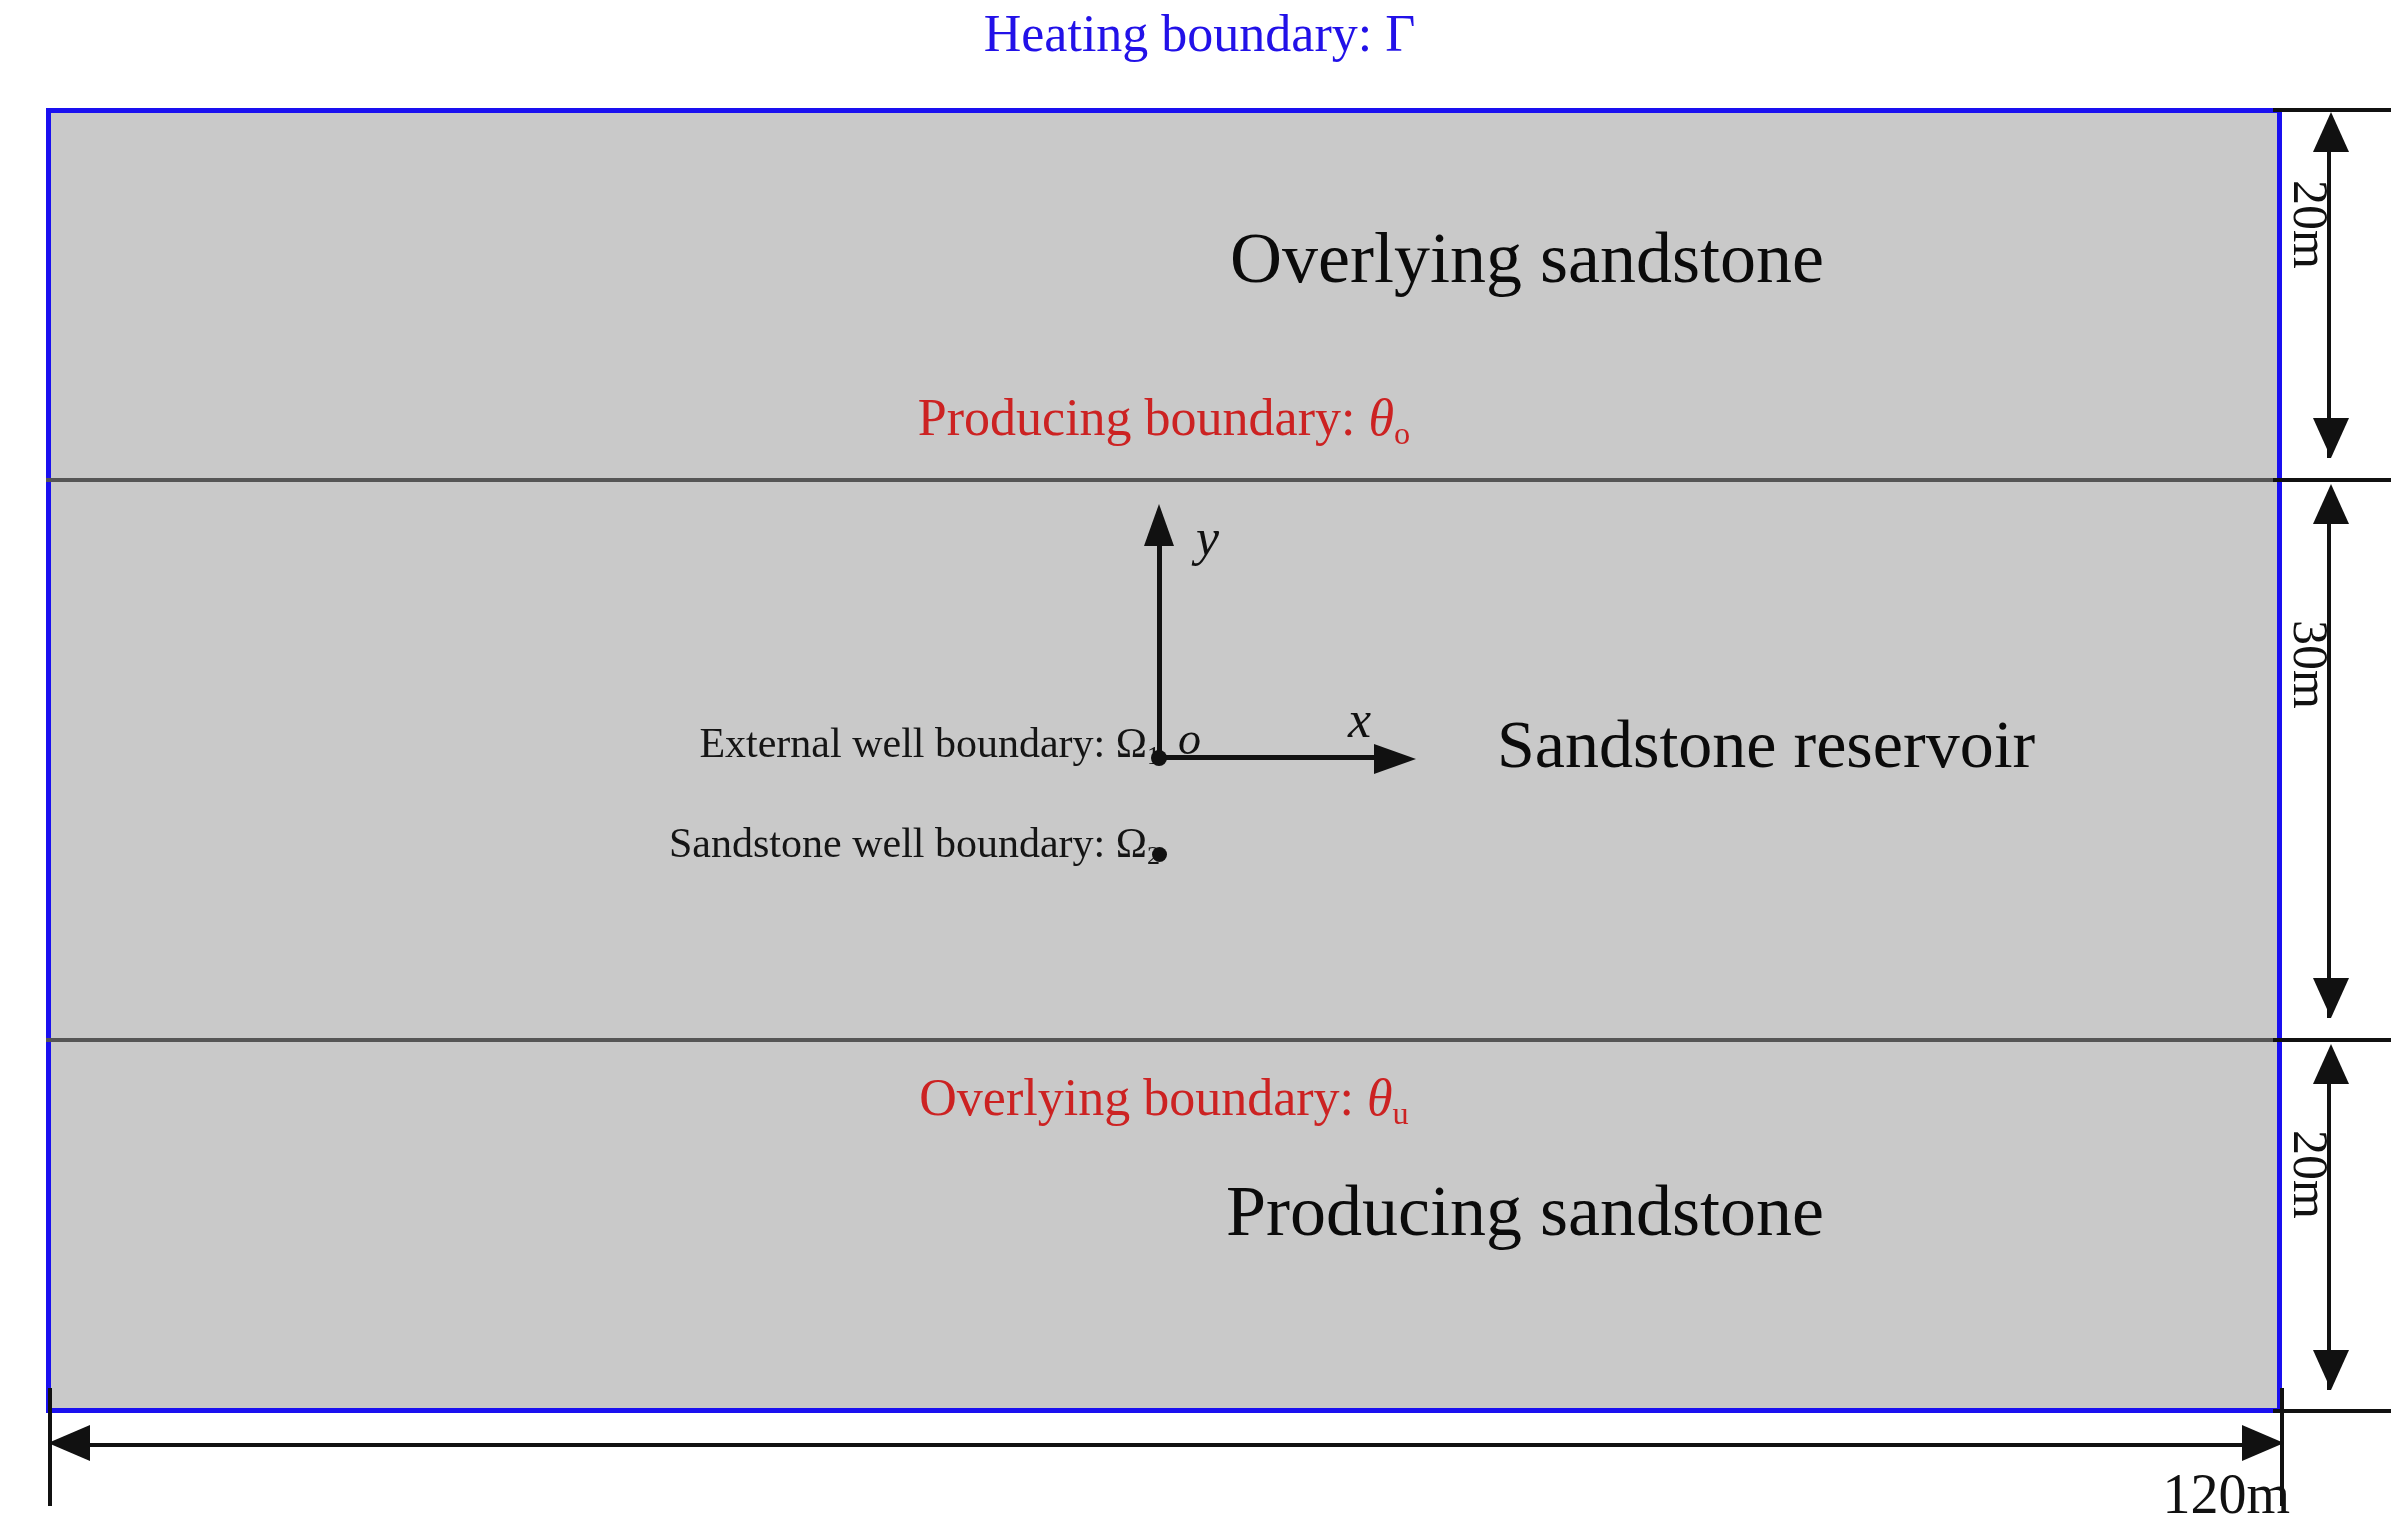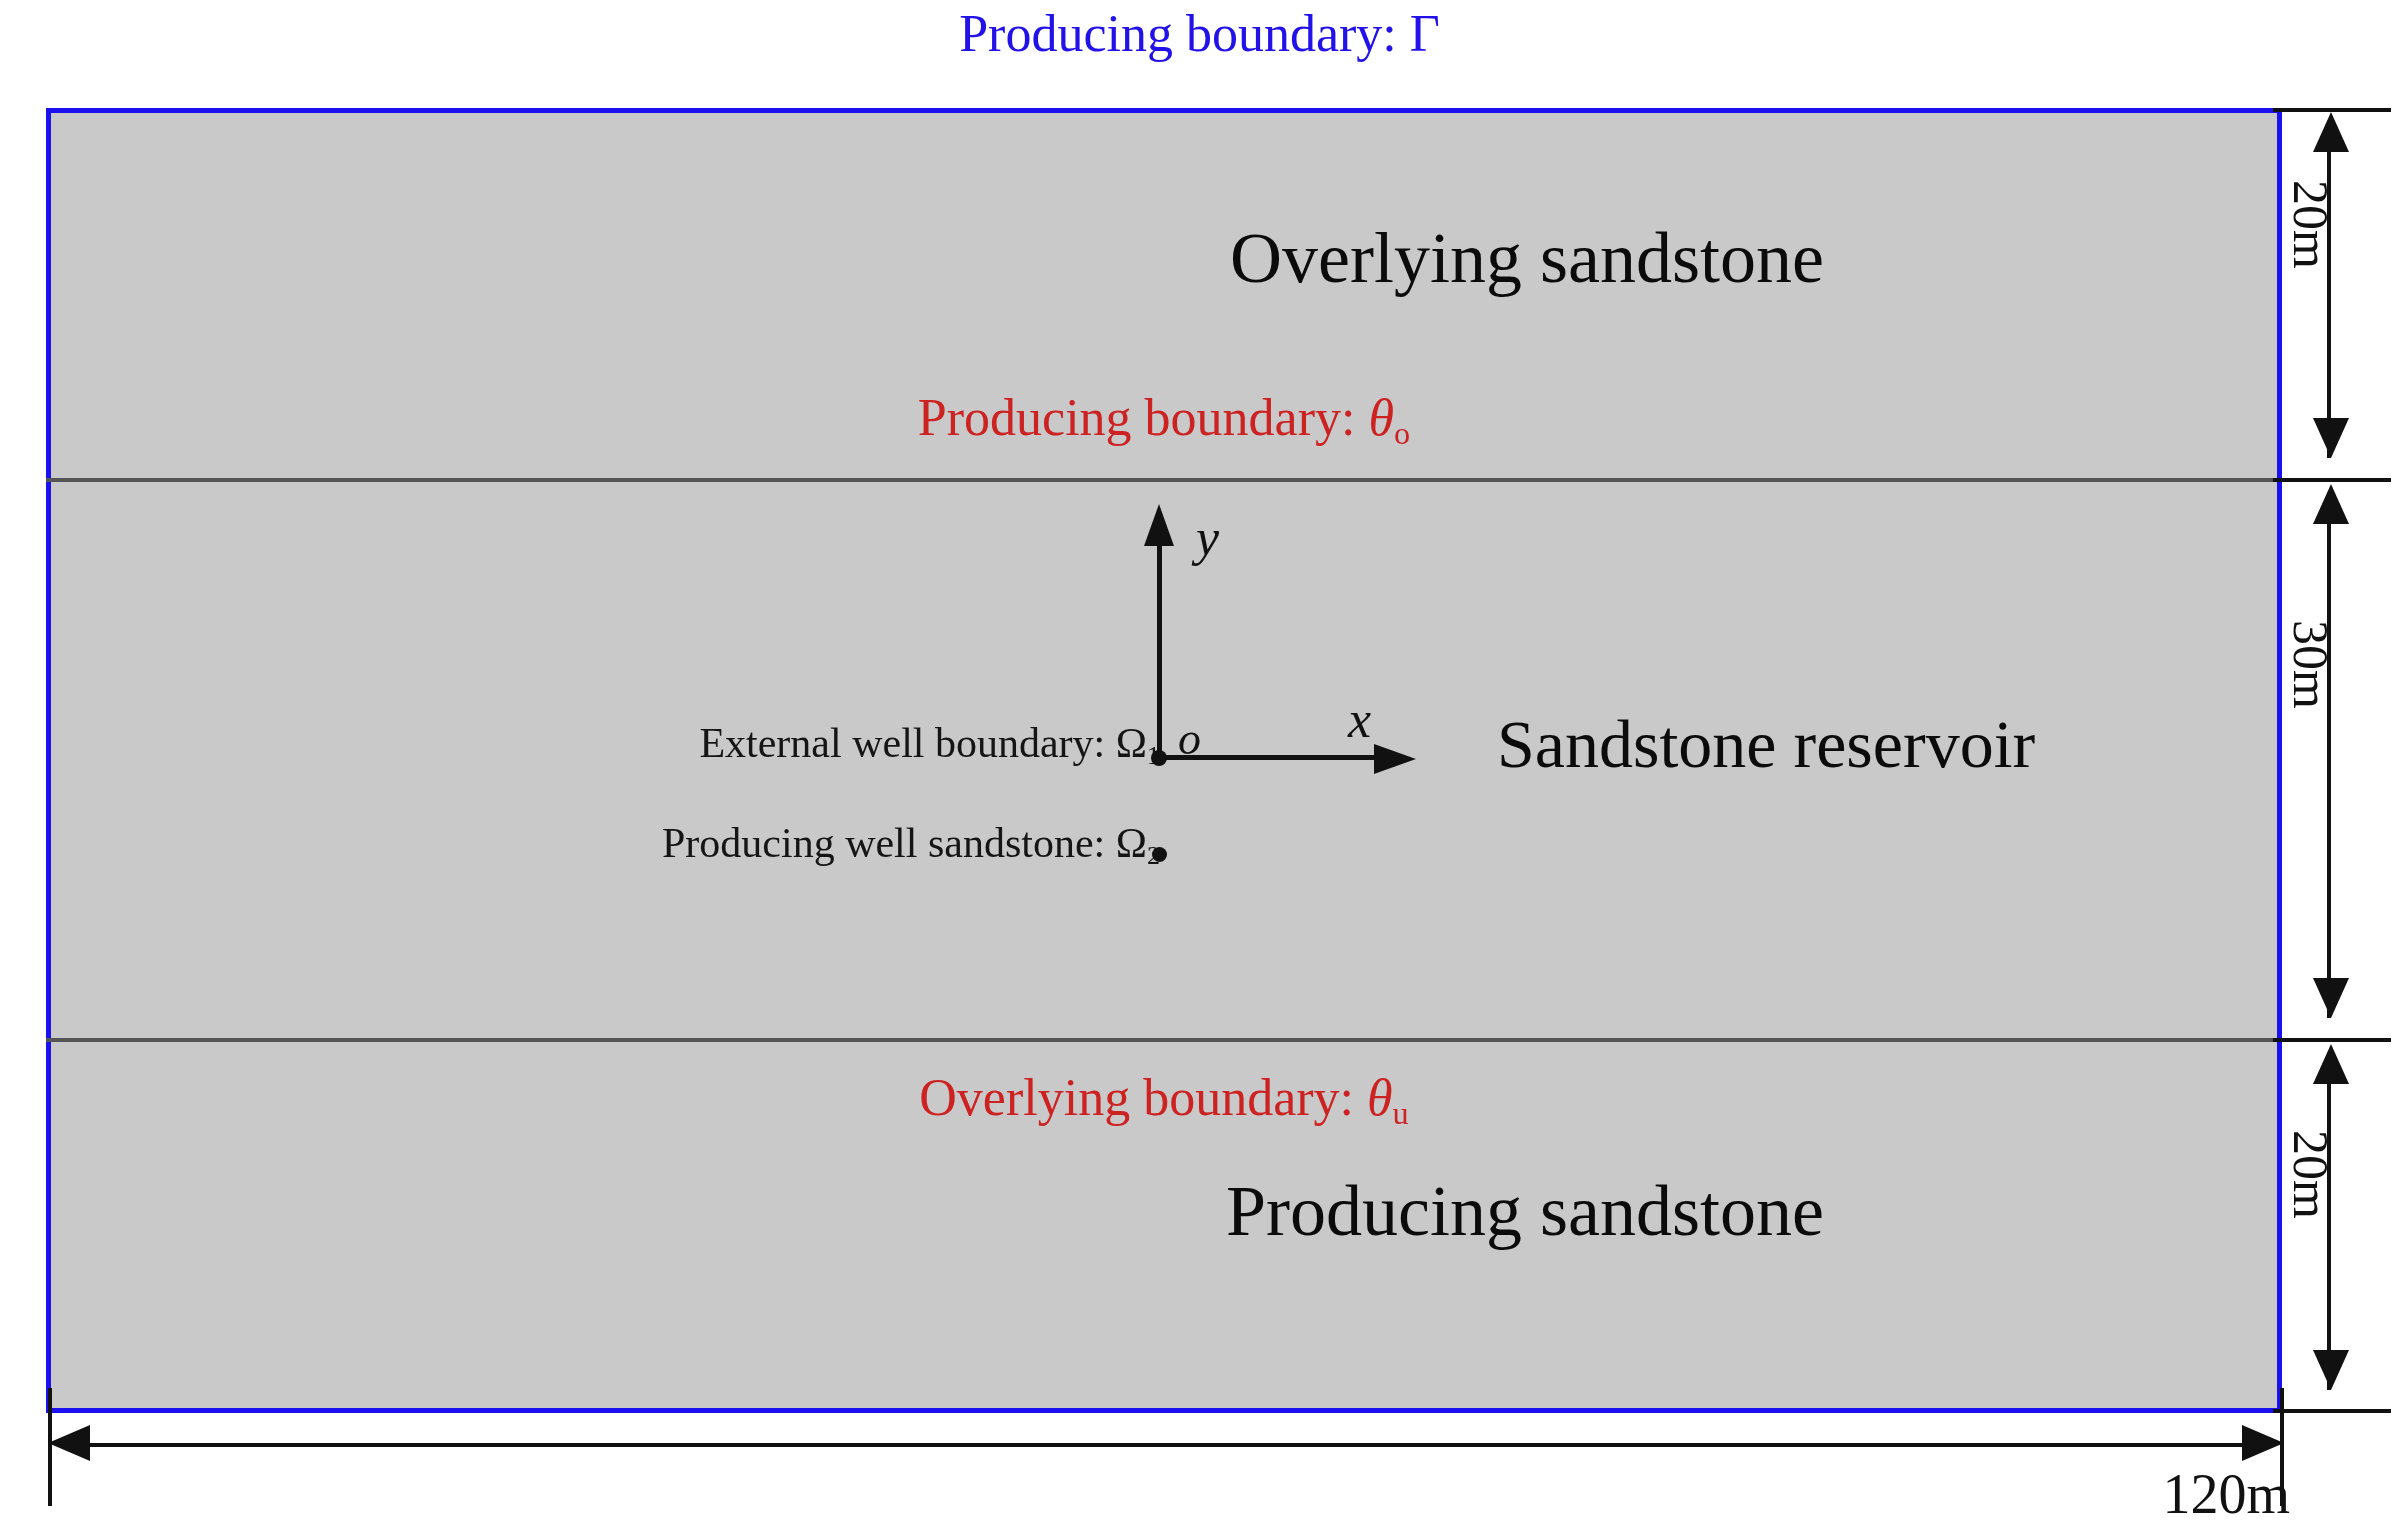--- a/index.html
+++ b/index.html
@@ -278,41 +278,41 @@
     text-align: right;
     font-size: 56px;
     color: #111111;
   }
 </style>
 </head>
 <body>
 
 <div id="stage">
 
-  <div class="label external-boundary-label">Producing boundary: Γ</div>
+  <div class="label external-boundary-label">Heating boundary: Γ</div>
 
   <div class="domain-rect"></div>
 
   <div class="layer-divider divider-top"></div>
   <div class="layer-divider divider-bottom"></div>
 
   <div class="label layer-title overlying-title">Overlying sandstone</div>
 
   <div class="label red-boundary overlying-boundary-label">
     <span>Producing boundary: </span><span class="ital">θ</span><sub>o</sub>
   </div>
 
   <div class="label reservoir-title">Sandstone reservoir</div>
 
   <div class="label well-label heating-well-label">
     <span>External well boundary: </span><span>Ω</span><sub>1</sub>
   </div>
 
   <div class="label well-label producing-well-label">
-    <span>Producing well sandstone: </span><span>Ω</span><sub>2</sub>
+    <span>Sandstone well boundary: </span><span>Ω</span><sub>2</sub>
   </div>
 
   <div class="axis-line y-axis-shaft"></div>
   <div class="y-axis-head"></div>
   <div class="axis-line x-axis-shaft"></div>
   <div class="x-axis-head"></div>
   <div class="origin-dot"></div>
   <div class="producing-dot"></div>
 
   <div class="axis-name axis-name-y">y</div>

